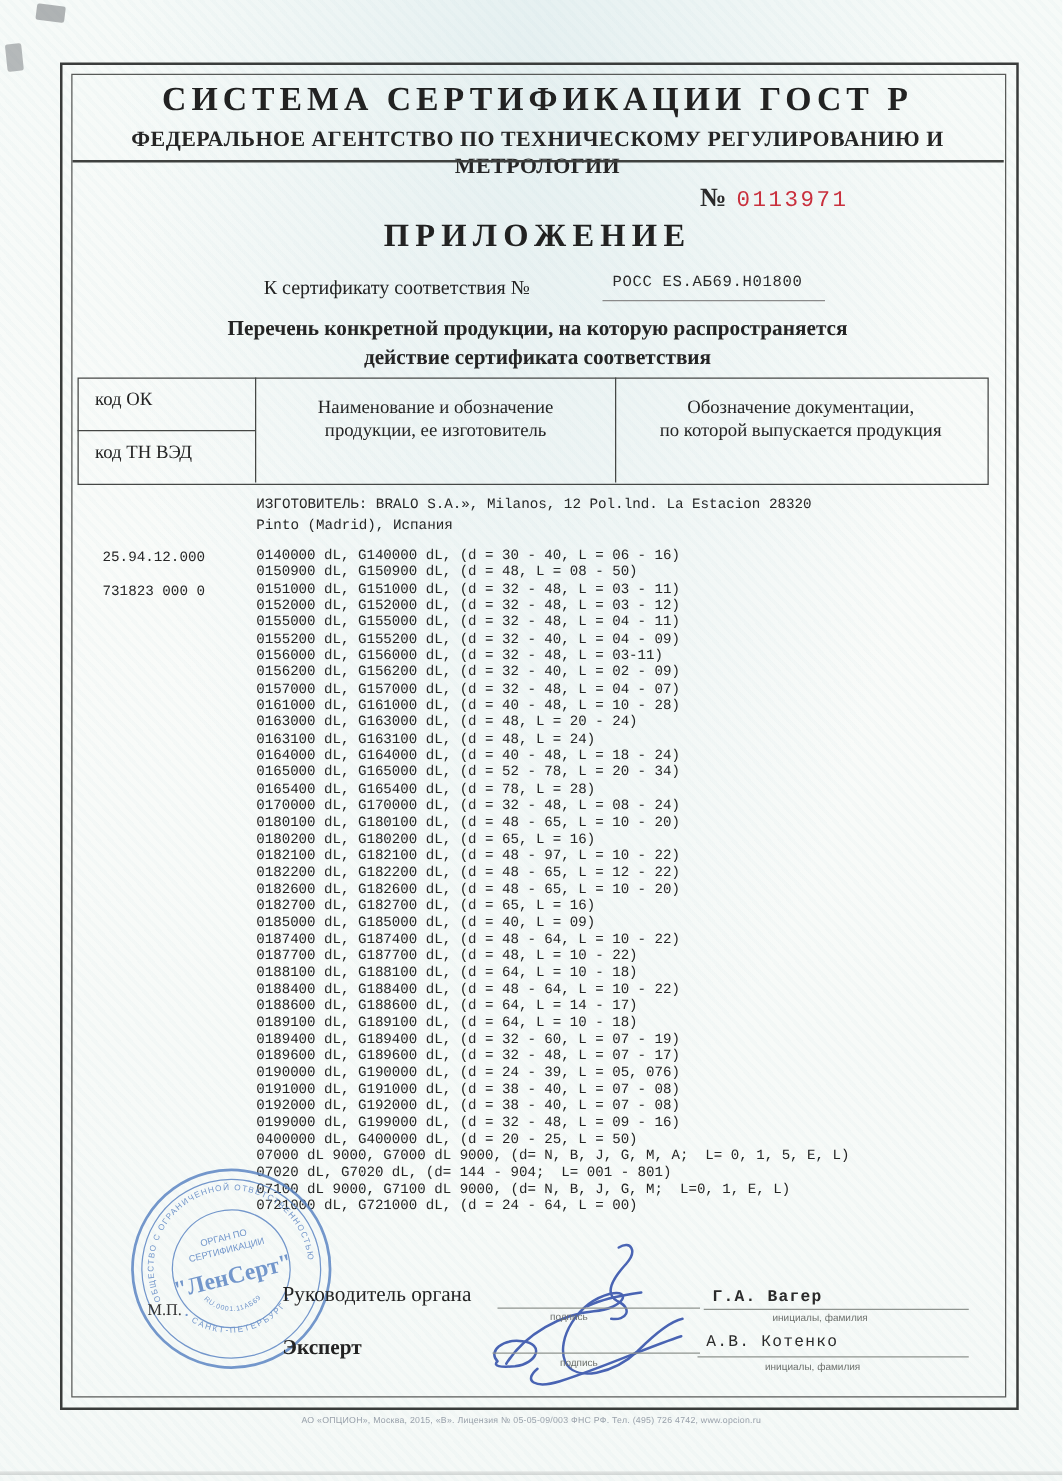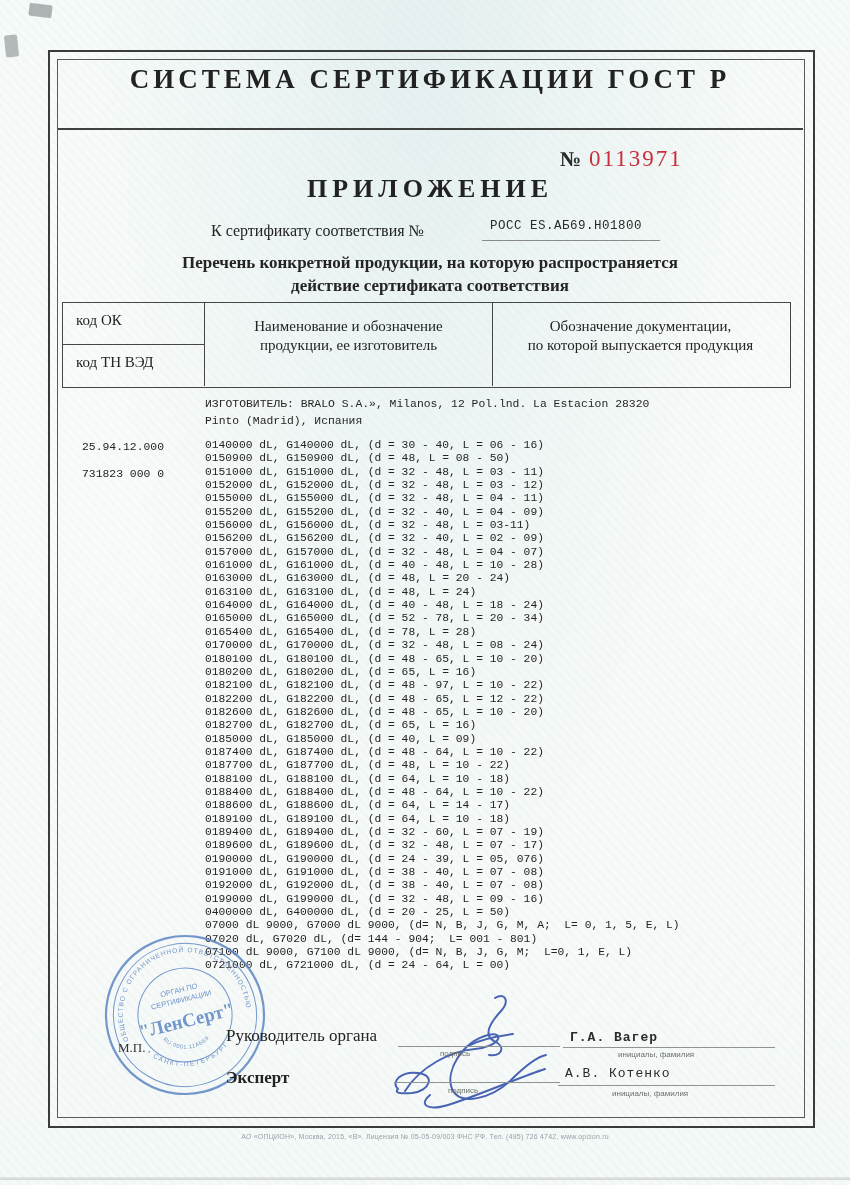--- a/index.html
+++ b/index.html
@@ -12,21 +12,21 @@
       linear-gradient(#f6faf8,#f9fbf9 40%,#f5f9f7);
   }
   .abs{position:absolute;}
   .frame-outer{left:48px;top:50px;width:763px;height:1074px;border:2.4px solid #3a3c3b;}
   .frame-inner{left:57px;top:59px;width:746px;height:1057px;border:1px solid #585a58;}
   .hdr-title{left:58px;top:64px;width:744px;text-align:center;font-weight:bold;font-size:27px;letter-spacing:4px;color:#222;}
   .hdr-sub{left:58px;top:101px;width:744px;text-align:center;font-weight:bold;font-size:17.5px;letter-spacing:.4px;color:#252525;}
   .hdr-sep{left:58px;top:128px;width:745px;height:0;border-top:2px solid #3f413f;}
   .num-row{left:560px;top:146px;white-space:nowrap;}
   .num-prefix{font-size:21px;color:#2a2a2a;font-weight:bold;}
-  .num-value{font-family:Liberation Serif, serif;font-size:23px;letter-spacing:2px;color:#c92f3c;margin-left:8px;}
+  .num-value{font-family:Liberation Mono, monospace;font-size:18px;letter-spacing:2px;color:#c92f3c;margin-left:8px;}
   .app-title{left:58px;top:174px;width:744px;text-align:center;font-weight:bold;font-size:26px;letter-spacing:5px;color:#222;}
   .cert-label{left:211px;top:222px;font-weight:normal;font-size:16px;color:#232323;}
   .cert-value{left:490px;top:219px;font-family:"Liberation Mono",monospace;font-size:12.5px;letter-spacing:.5px;color:#2a2a2a;}
   .cert-line{left:482px;top:240px;width:178px;border-top:1px solid #8a8a8a;}
   .desc1{left:58px;top:253px;width:744px;text-align:center;font-weight:bold;font-size:17px;color:#242424;}
   .desc2{left:58px;top:276px;width:744px;text-align:center;font-weight:bold;font-size:17px;color:#242424;}
   .tbl{left:62px;top:302px;width:727px;height:84px;border:1.2px solid #454745;}
   .tbl-div1{left:204px;top:302px;height:84px;border-left:1.1px solid #454745;}
   .tbl-div2{left:492px;top:302px;height:84px;border-left:1.1px solid #454745;}
   .tbl-rowdiv{left:62px;top:344px;width:142px;border-top:1.1px solid #454745;}
@@ -67,20 +67,21 @@
 
 <div id="page">
 
   <div class="abs mark1"></div>
   <div class="abs mark2"></div>
 
   <div class="abs frame-outer"></div>
   <div class="abs frame-inner"></div>
 
   <div class="abs hdr-title">СИСТЕМА СЕРТИФИКАЦИИ ГОСТ Р</div>
+  <div class="abs hdr-sub">ФЕДЕРАЛЬНОЕ АГЕНТСТВО ПО ТЕХНИЧЕСКОМУ РЕГУЛИРОВАНИЮ И МЕТРОЛОГИИ</div>
   <div class="abs hdr-sep"></div>
 
   <div class="abs num-row">
     <span class="num-prefix">№</span><span class="num-value">0113971</span>
   </div>
 
   <div class="abs app-title">ПРИЛОЖЕНИЕ</div>
 
   <div class="abs cert-label">К сертификату соответствия №</div>
   <div class="abs cert-value mono">РОСС ES.АБ69.Н01800</div>

